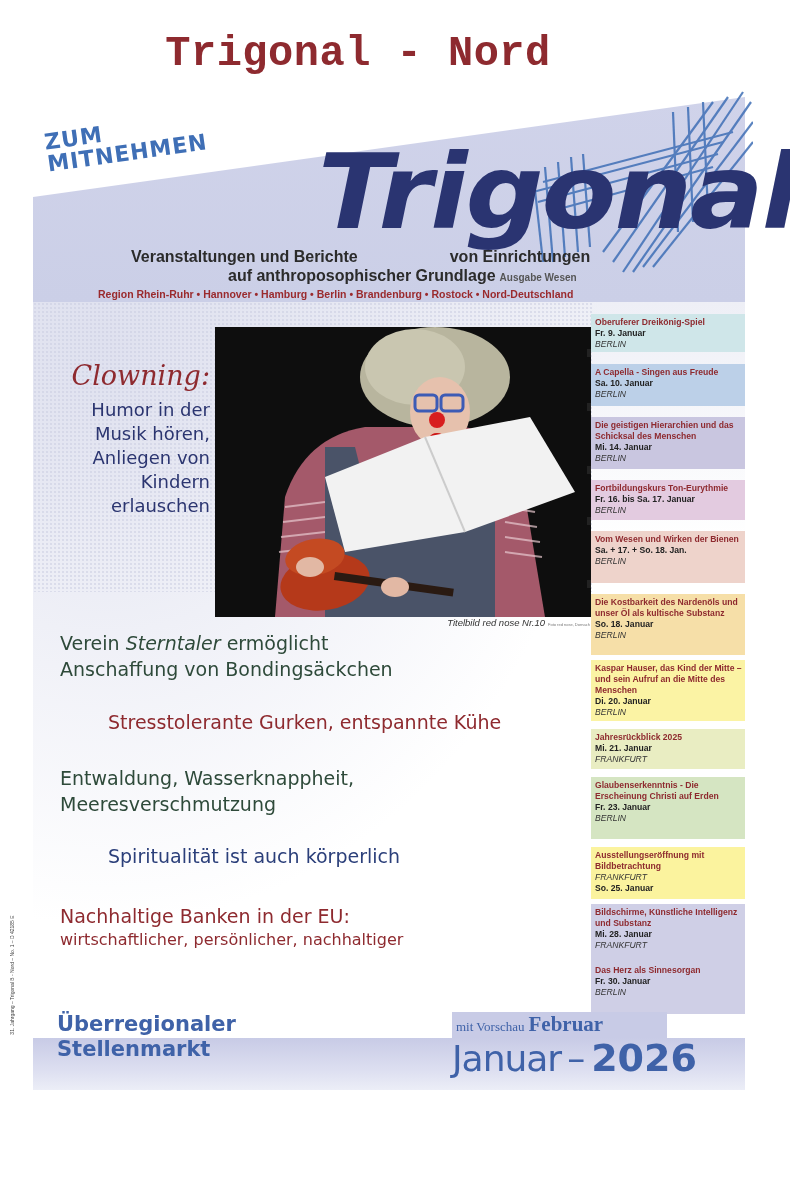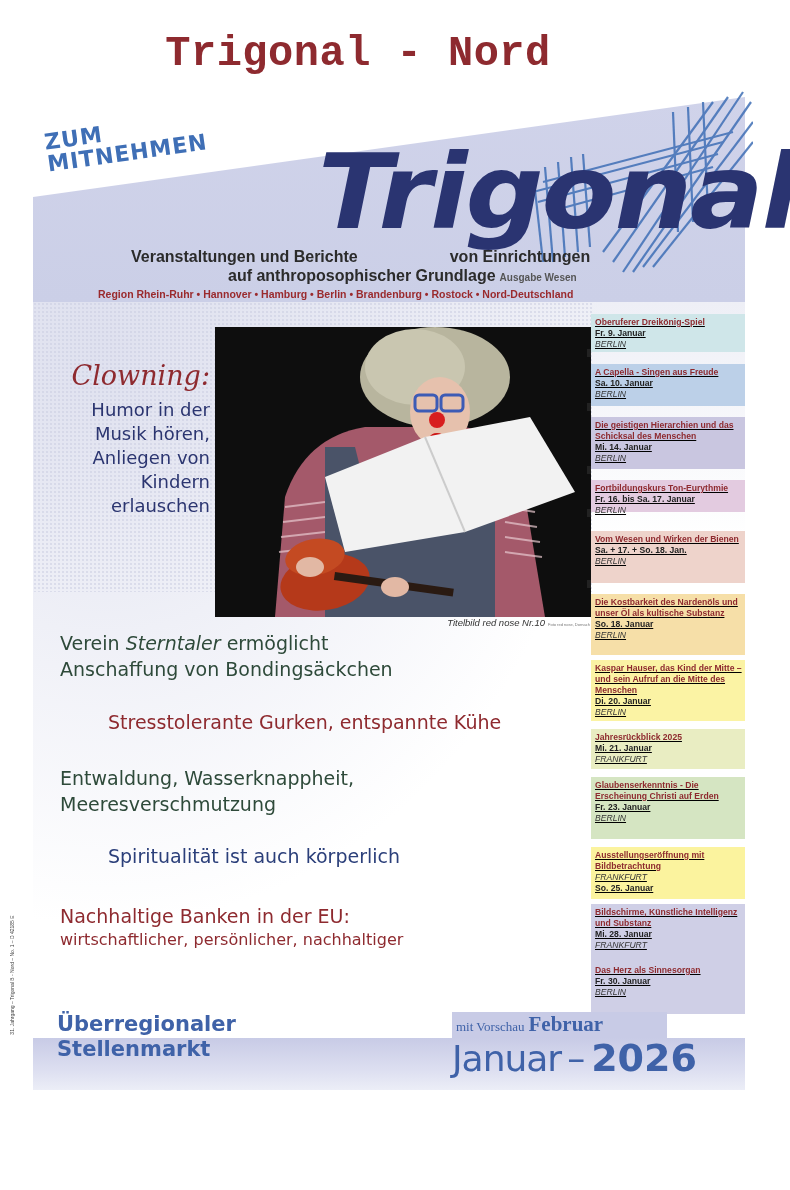--- a/index.html
+++ b/index.html
@@ -83,21 +83,21 @@
   .headline { position: absolute; font-family: "DejaVu Sans", sans-serif; font-size: 19px; line-height: 26px; }
   .h-green { color: #2e4a3a; }
   .h-red { color: #8e2a2f; }
   .h-blue { color: #2b3f7a; }
   .h-small { font-size: 16px; line-height: 22px; }
 
   
   .events { position: absolute; left: 591px; top: 314px; width: 155px; }
   .ev {
     position: absolute; left: 0; width: 154px; padding: 3px 0 18px 4px;
-    font-size: 8.6px; line-height: 11px; font-weight: bold; text-decoration: underline;
+    font-size: 8.6px; line-height: 11px; font-weight: bold;
   }
   .ev .t { color: #8e2a2f; display: block; }
   .ev .d { color: #222; display: block; }
   .ev .c { color: #333; font-style: italic; font-weight: normal; display: block; }
   .ev::before {
     content: ""; position: absolute; left: -4px; bottom: -5px; width: 4px; height: 8px; background: #222;
   }
   .ev.nomark::before { display: none; }
 
   .side-strip {
@@ -255,21 +255,21 @@
   <div class="ev" style="top: 50px; height: 42px; background: rgb(188, 208, 232);">
     <span class="t">A Capella - Singen aus Freude</span>
     <span class="d">Sa. 10. Januar</span>
     <span class="c">BERLIN</span>
   </div>
   <div class="ev" style="top: 103px; height: 52px; background: rgb(201, 198, 224);">
     <span class="t">Die geistigen Hierarchien und das Schicksal des Menschen</span>
     <span class="d">Mi. 14. Januar</span>
     <span class="c">BERLIN</span>
   </div>
-  <div class="ev" style="top: 166px; height: 32px; background: rgb(227, 203, 224);">
+  <div class="ev" style="top: 166px; height: 40px; background: rgb(227, 203, 224);">
     <span class="t">Fortbildungskurs Ton-Eurythmie</span>
     <span class="d">Fr. 16. bis Sa. 17. Januar</span>
     <span class="c">BERLIN</span>
   </div>
   <div class="ev" style="top: 217px; height: 52px; background: rgb(238, 211, 203);">
     <span class="t">Vom Wesen und Wirken der Bienen</span>
     <span class="d">Sa. + 17. + So. 18. Jan.</span>
     <span class="c">BERLIN</span>
   </div>
   <div class="ev nomark" style="top: 280px; height: 61px; background: rgb(246, 223, 168);">

